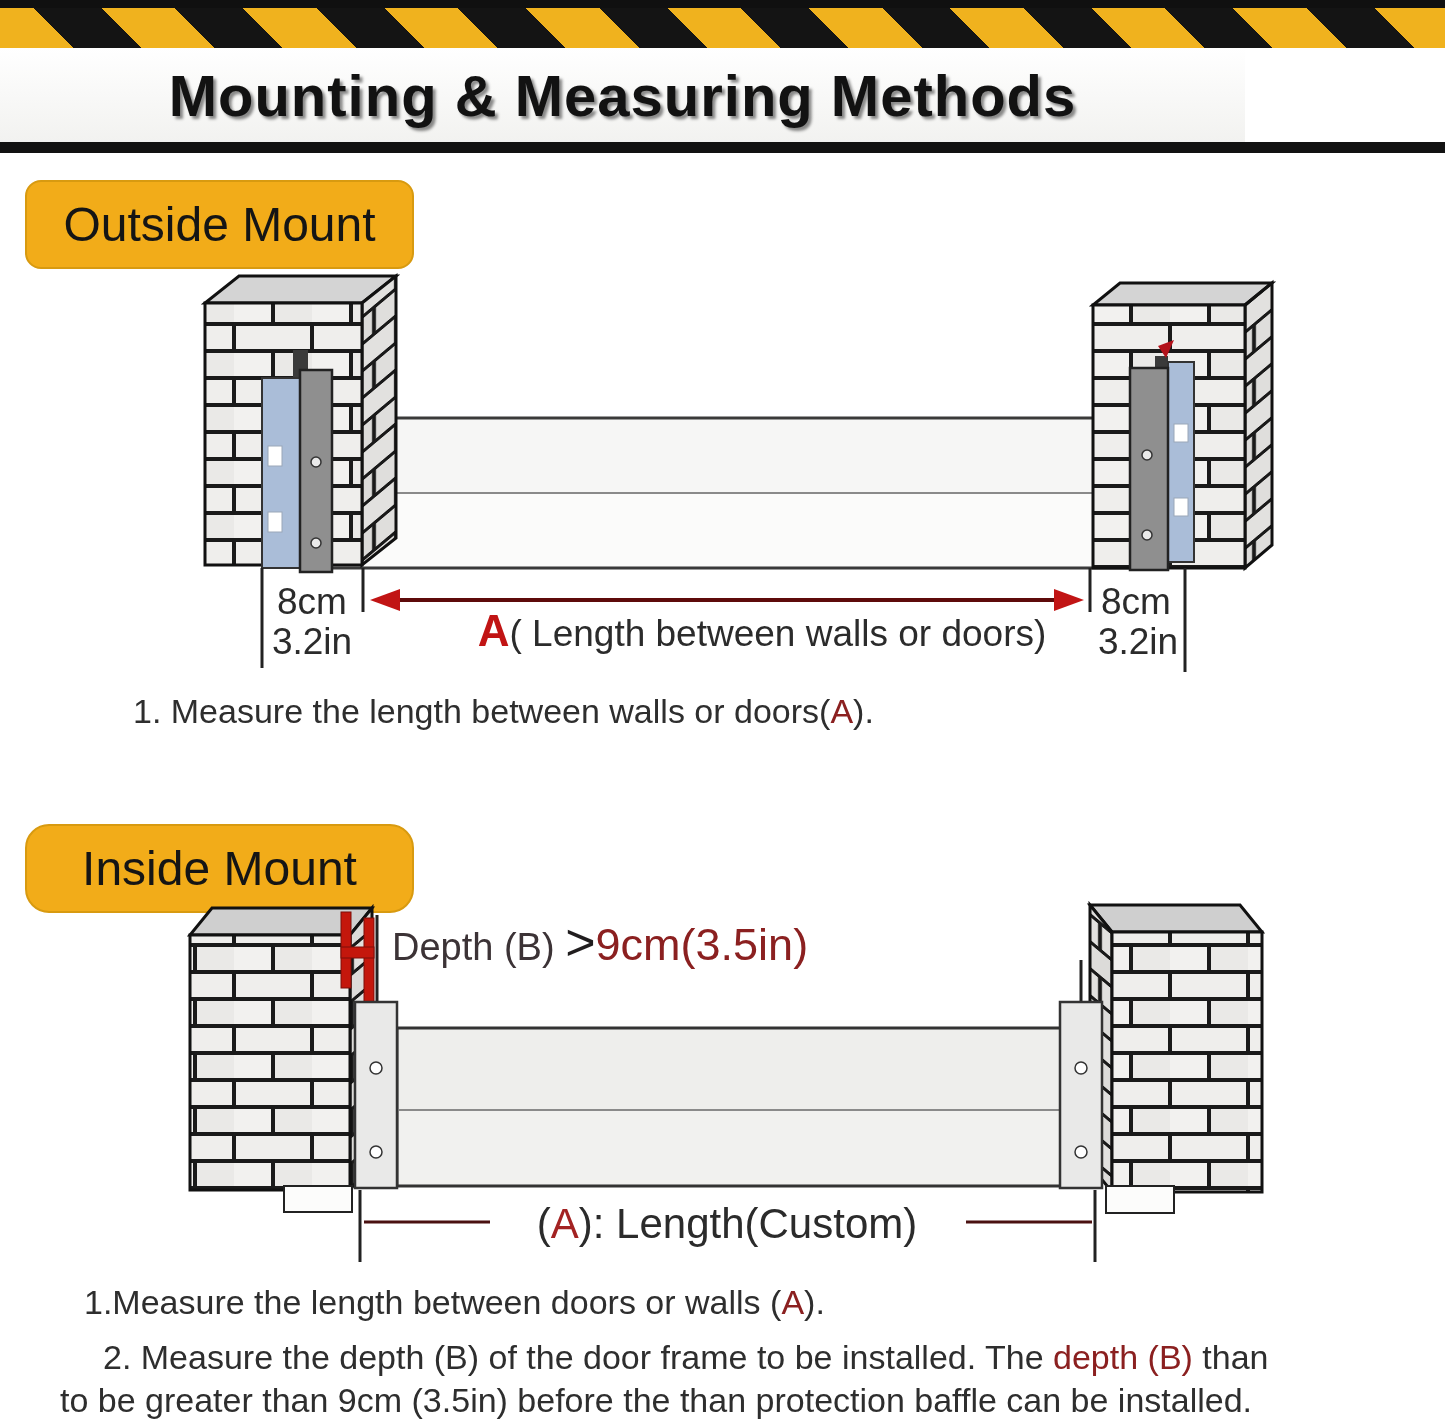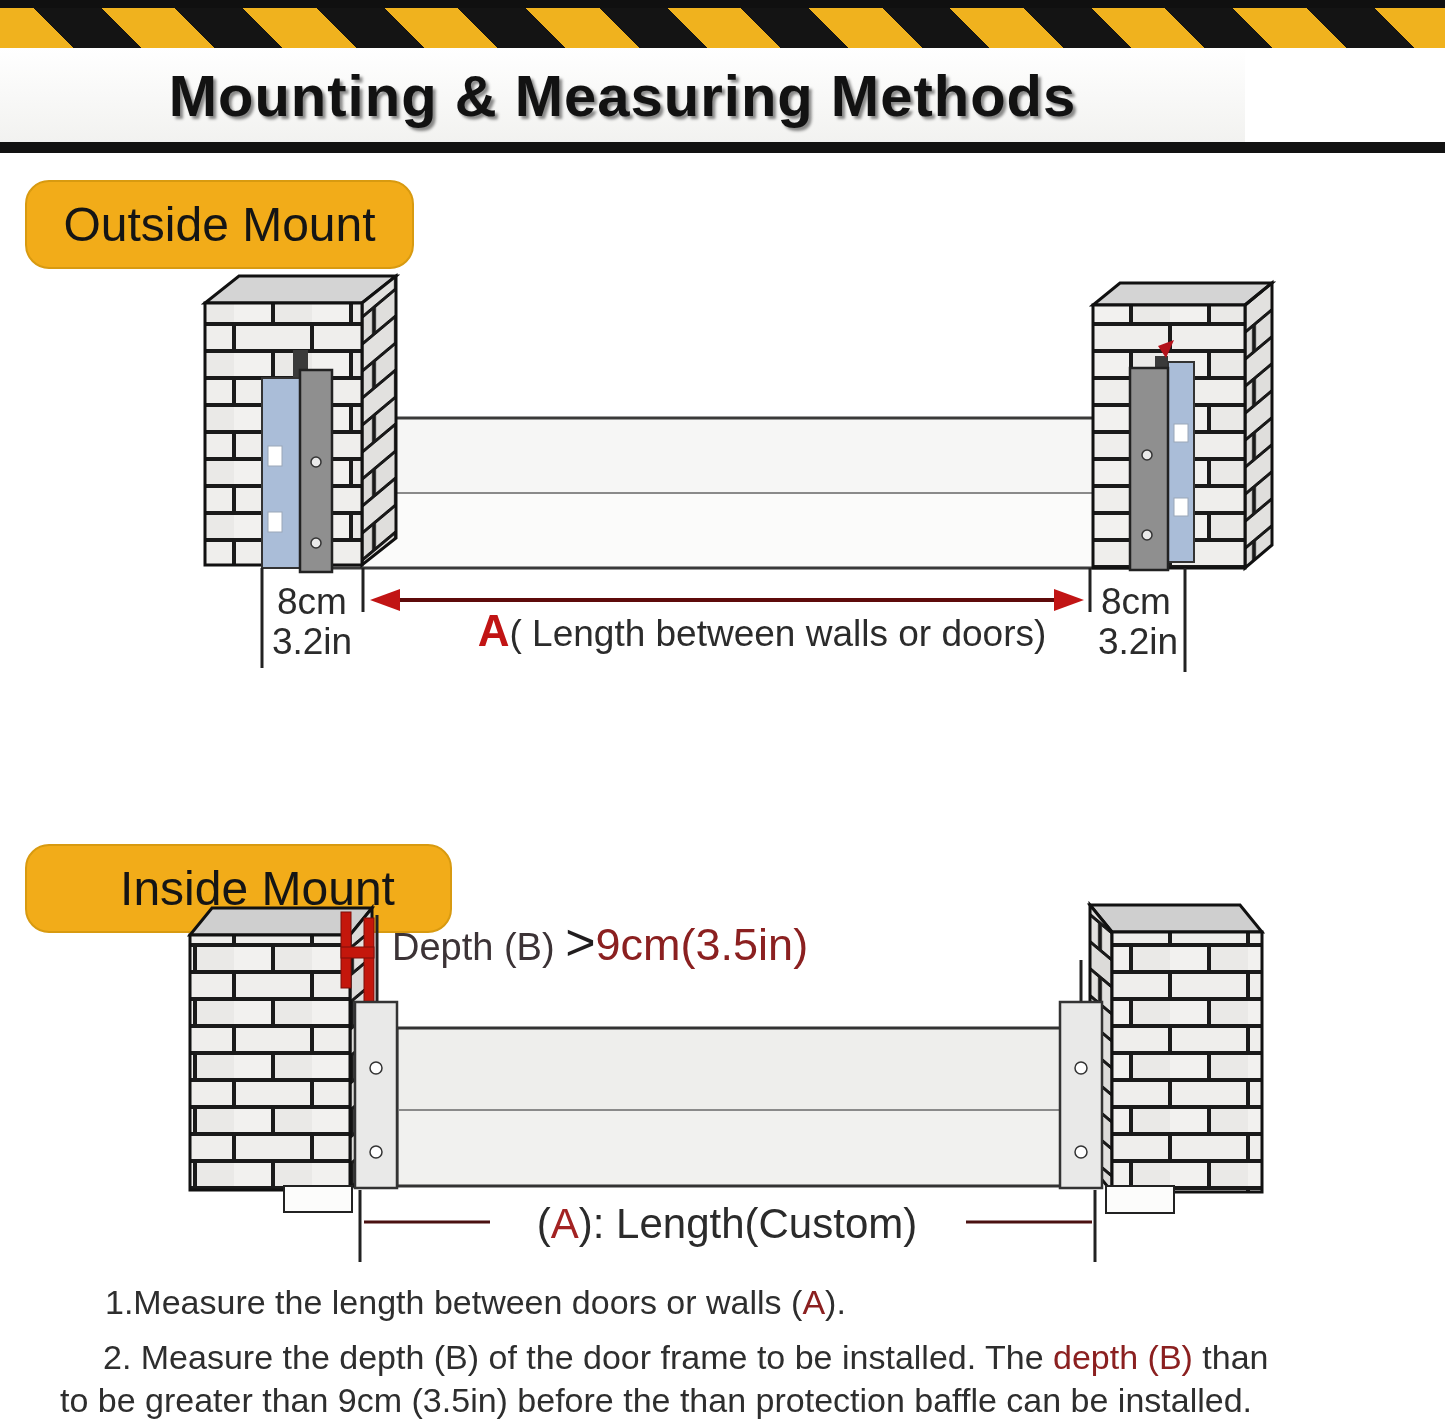--- a/index.html
+++ b/index.html
@@ -11,22 +11,22 @@
            background:repeating-linear-gradient(45deg,#f0b21e 0 52px,#141414 52px 100px);}
   .title-band{position:absolute;left:0;top:48px;width:1245px;height:94px;
               background:linear-gradient(#ffffff,#f2f2f0);display:flex;align-items:center;justify-content:center;}
   .title{font-size:58px;font-weight:bold;color:#121212;letter-spacing:1px;
          text-shadow:3px 3px 3px rgba(0,0,0,0.45);}
   .bottom-bar{position:absolute;left:0;top:142px;width:1445px;height:11px;background:#121212;}
   
   .badge{position:absolute;left:25px;width:385px;height:85px;background:#f2ac19;
          border:2px solid #d89a10;border-radius:24px;display:flex;align-items:center;justify-content:center;
          font-size:48px;color:#151515;}
-  .badge.outside{top:180px;}
-  .badge.inside{top:844px;padding-left:38px;}
+  .badge.outside{top:180px;border-radius:16px;}
+  .badge.inside{top:824px;}
   
   .step{position:absolute;font-size:34px;color:#2e2e2e;white-space:nowrap;}
   .maroon{color:#8b2020;}
   .svg-layer{position:absolute;left:0;}
   svg text{font-family:"Liberation Sans",sans-serif;fill:#2b2b2b;}
 </style>
 </head>
 <body>
 
 <div class="page">
@@ -109,20 +109,21 @@
       <polygon points="370,600 400,589 400,611" fill="#c11414"></polygon>
       <polygon points="1084,600 1054,589 1054,611" fill="#c11414"></polygon>
       <text x="312" y="614" font-size="37" text-anchor="middle">8cm</text>
       <text x="312" y="654" font-size="37" text-anchor="middle">3.2in</text>
       <text x="1136" y="614" font-size="37" text-anchor="middle">8cm</text>
       <text x="1138" y="654" font-size="37" text-anchor="middle">3.2in</text>
       <text x="762" y="646" text-anchor="middle"><tspan font-size="44" font-weight="bold" fill="#c11414">A</tspan><tspan font-size="37" fill="#2b2b2b">( Length between walls or doors)</tspan></text>
     </g>
   </svg>
 
+  <div class="step" style="left:133px;top:692px"><span>1. Measure the length between walls or doors(</span><span class="maroon">A</span><span>).</span></div>
 
   <svg class="svg-layer" style="top:895px" width="1445" height="375" viewBox="0 895 1445 375">
 
     <g>
       <rect x="397" y="1028" width="665" height="158" fill="#eeeeec" stroke="#333" stroke-width="3"></rect>
       <rect x="399" y="1111" width="661" height="73" fill="#f1f1ef"></rect>
       <line x1="399" y1="1110" x2="1060" y2="1110" stroke="#8a8a8a" stroke-width="2"></line>
     </g>
 
     <g>
@@ -156,17 +157,17 @@
 
     <g>
       <line x1="360" y1="1190" x2="360" y2="1262" stroke="#222" stroke-width="3"></line>
       <line x1="1095" y1="1190" x2="1095" y2="1262" stroke="#222" stroke-width="3"></line>
       <line x1="364" y1="1222" x2="490" y2="1222" stroke="#4a1111" stroke-width="3"></line>
       <line x1="966" y1="1222" x2="1092" y2="1222" stroke="#4a1111" stroke-width="3"></line>
       <text x="727" y="1238" text-anchor="middle" font-size="42"><tspan fill="#2b2b2b">(</tspan><tspan fill="#a32222">A</tspan><tspan fill="#2b2b2b">): Length(Custom)</tspan></text>
     </g>
   </svg>
 
-  <div class="step" style="left:105px;top:1283px"><span>1.Measure the length between doors or walls (</span><span class="maroon">A</span><span>).</span></div>
+  <div class="step" style="left:84px;top:1283px"><span>1.Measure the length between doors or walls (</span><span class="maroon">A</span><span>).</span></div>
   <div class="step" style="left:103px;top:1338px"><span>2. Measure the depth (B) of the door frame to be installed. The </span><span class="maroon">depth (B)</span><span> than</span></div>
   <div class="step" style="left:60px;top:1381px"><span>to be greater than 9cm (3.5in) before the than protection baffle can be installed.</span></div>
 
 </div>
 
 </body></html>

